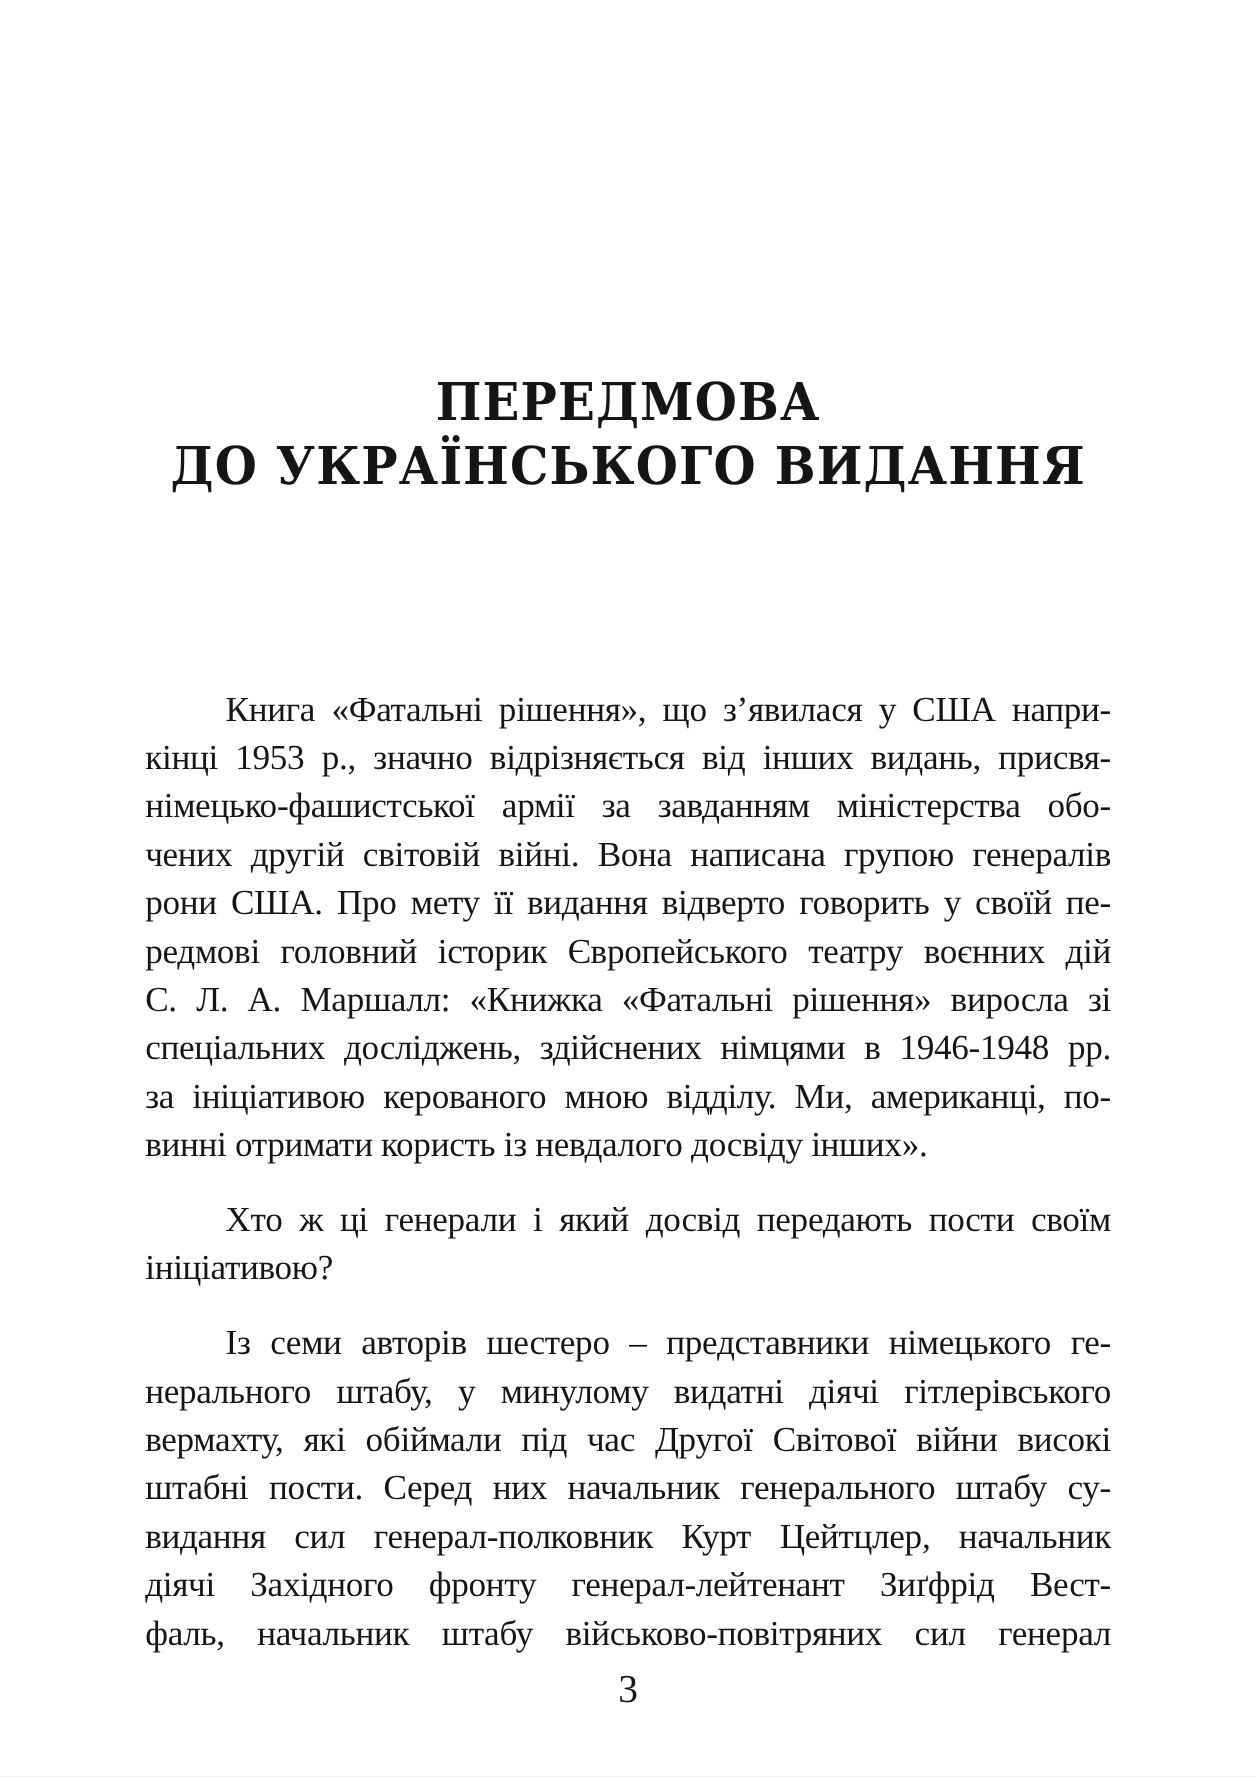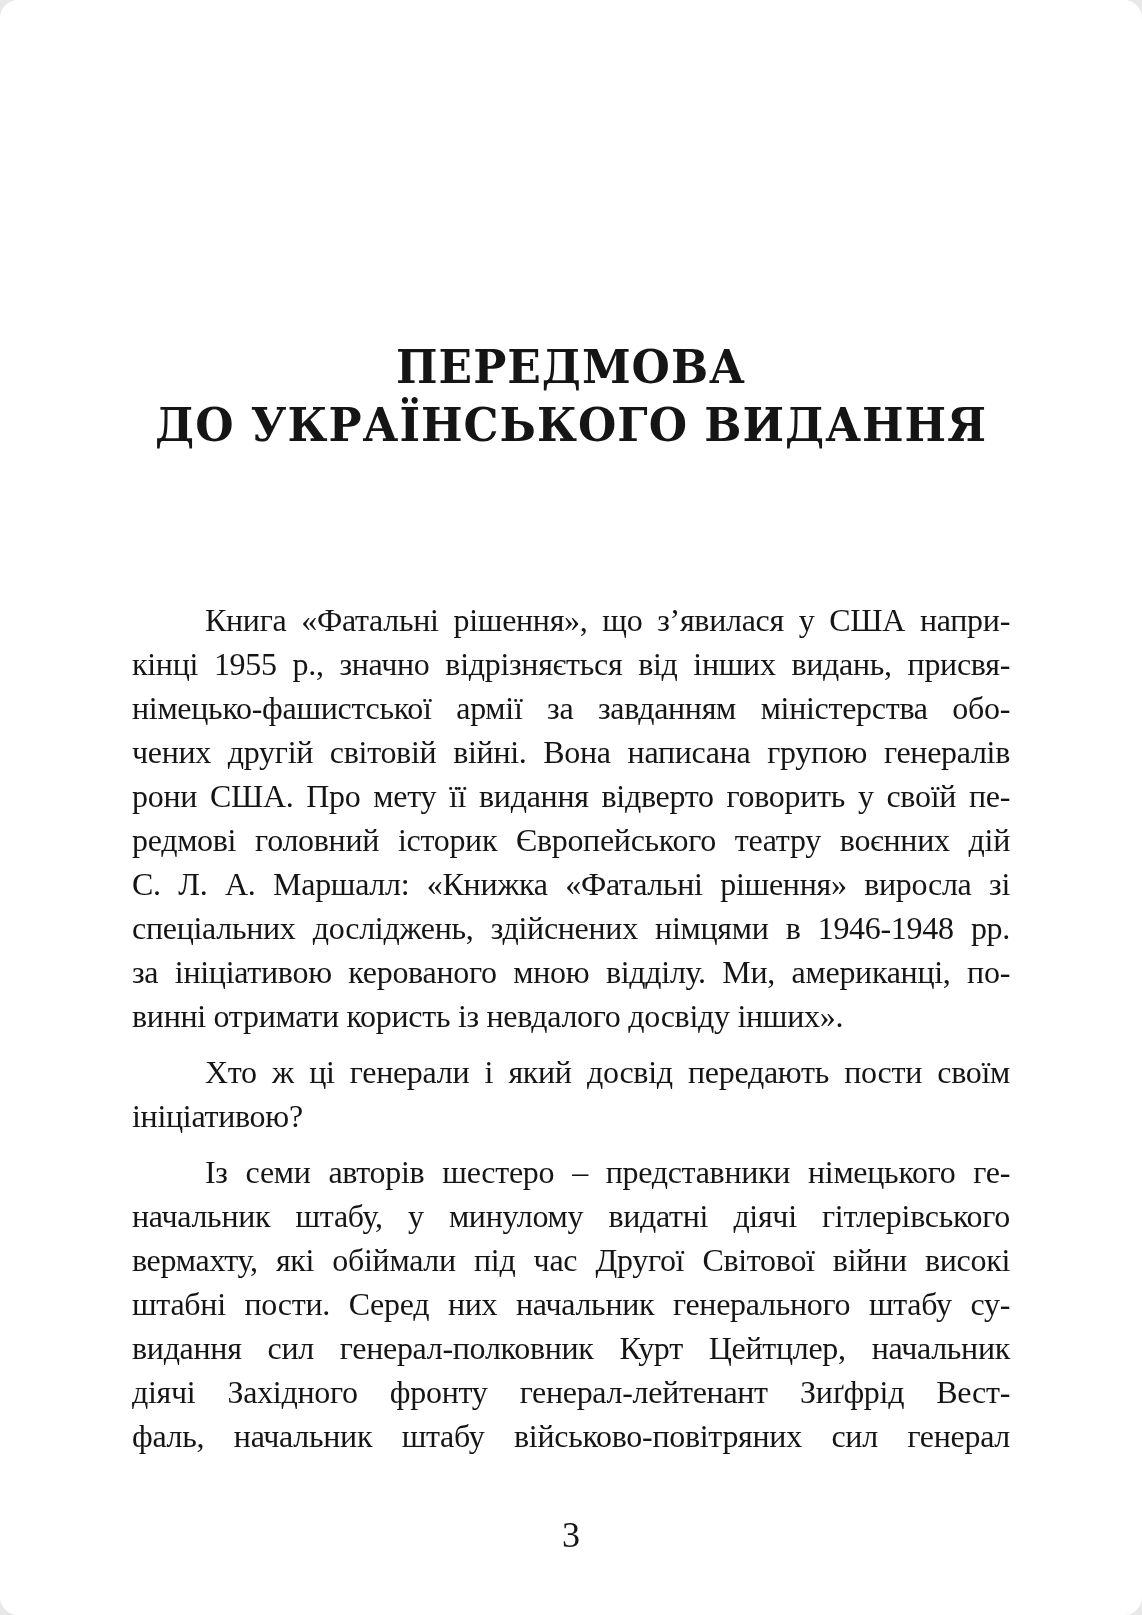--- a/index.html
+++ b/index.html
@@ -9,21 +9,20 @@
   *{margin:0;padding:0;box-sizing:border-box;}
   html,body{background:#e8e8e8;}
   .page{
     position:relative;
     width:1142px;
     height:1615px;
     background:var(--page-bg);
     color:var(--text-color);
     overflow:hidden;
     margin:0 auto;
-    border-radius:18px;
   }
   .title-block{
     position:absolute;
     top:338px;
     left:0;
     right:0;
     text-align:center;
     font-family:"DejaVu Serif", serif;
     font-weight:bold;
     font-size:44px;
@@ -49,20 +48,21 @@
   .paragraph + .paragraph{
     margin-top:12px;
   }
   .line{
     height:44px;
     text-align:justify;
     text-align-last:justify;
   }
   .line.first{
     padding-left:73px;
+    margin-top:24px;
   }
   .line.plain{
     text-align-last:left;
   }
   .page-number{
     position:absolute;
     top:1514px;
     left:0;
     right:0;
     text-align:center;
@@ -78,37 +78,37 @@
 
   <header class="title-block">
     <div class="title-line">ПЕРЕДМОВА</div>
     <div class="title-line">ДО УКРАЇНСЬКОГО ВИДАННЯ</div>
   </header>
 
   <article class="body-block">
 
   <div class="paragraph">
         <div class="line first">Книга «Фатальні рішення», що з’явилася у США напри-</div>
-        <div class="line">кінці 1955 р., значно відрізняється від інших видань, присвя-</div>
+        <div class="line">кінці 1953 р., значно відрізняється від інших видань, присвя-</div>
         <div class="line">німецько-фашистської армії за завданням міністерства обо-</div>
         <div class="line">чених другій світовій війні. Вона написана групою генералів</div>
         <div class="line">рони США. Про мету її видання відверто говорить у своїй пе-</div>
         <div class="line">редмові головний історик Європейського театру воєнних дій</div>
         <div class="line">С. Л. А. Маршалл: «Книжка «Фатальні рішення» виросла зі</div>
         <div class="line">спеціальних досліджень, здійснених німцями в 1946-1948 рр.</div>
         <div class="line">за ініціативою керованого мною відділу. Ми, американці, по-</div>
         <div class="line plain">винні отримати користь із невдалого досвіду інших».</div>
       </div>
       <div class="paragraph">
         <div class="line first">Хто ж ці генерали і який досвід передають пости своїм</div>
         <div class="line plain">ініціативою?</div>
       </div>
       <div class="paragraph">
         <div class="line first">Із семи авторів шестеро – представники німецького ге-</div>
-        <div class="line">начальник штабу, у минулому видатні діячі гітлерівського</div>
+        <div class="line">нерального штабу, у минулому видатні діячі гітлерівського</div>
         <div class="line">вермахту, які обіймали під час Другої Світової війни високі</div>
         <div class="line">штабні пости. Серед них начальник генерального штабу су-</div>
         <div class="line">видання сил генерал-полковник Курт Цейтцлер, начальник</div>
         <div class="line">діячі Західного фронту генерал-лейтенант Зиґфрід Вест-</div>
         <div class="line">фаль, начальник штабу військово-повітряних сил генерал</div>
       </div>
     </article>
 
   <footer class="page-number">3</footer>
 

